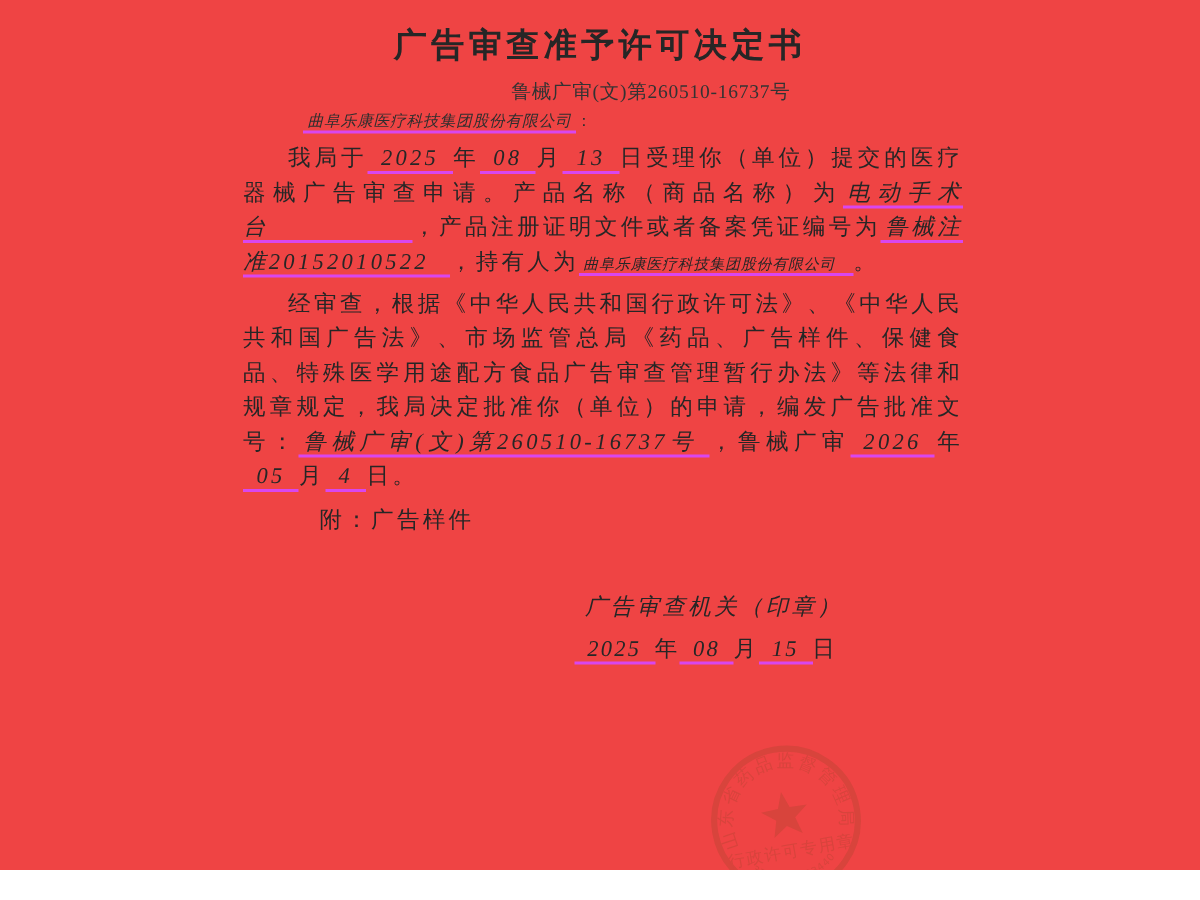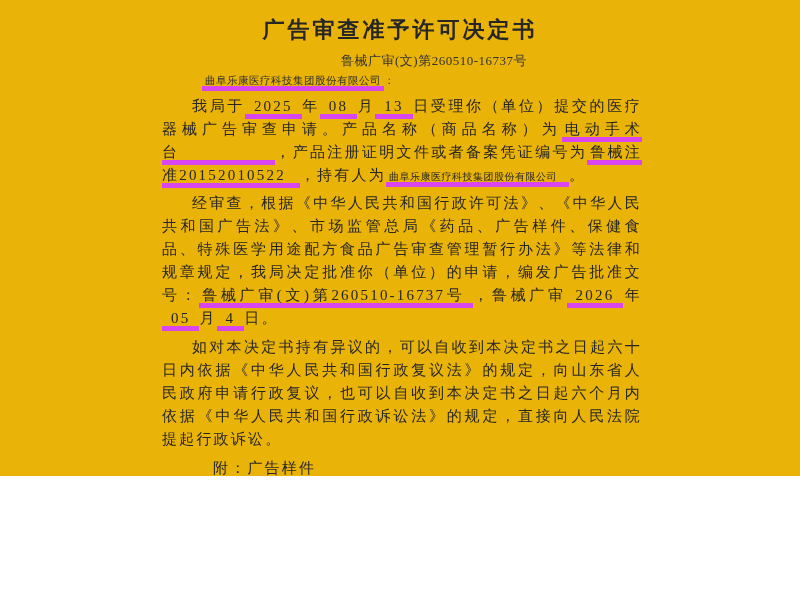--- a/index.html
+++ b/index.html
@@ -1,20 +1,20 @@
 <!DOCTYPE html>
 <html><head>
 <meta charset="utf-8">
 <style>
   html,body { margin:0; padding:0; background:#ffffff; }
   .page {
     position: relative;
     width: 800px;
-    height: 476px;
-    background: #eab308;
+    height: 580px;
+    background: #ef4444;
     overflow: hidden;
     font-family: "Liberation Serif", "DejaVu Serif", serif;
     color: #262626;
   }
   .title {
     margin: 0;
     padding-top: 15px;
     text-align: center;
     font-size: 22px;
     font-weight: bold;
@@ -50,22 +50,23 @@
   }
   .para.tight { margin-bottom: 4px; }
   .attach {
     margin: 0;
     font-size: 15px;
     line-height: 23px;
     letter-spacing: 2.2px;
     text-indent: 3.4em;
   }
   .u {
-    border-bottom: 5px solid #d946ef;
+    border-bottom: 2px solid #d946ef;
     padding: 0 3px;
+    font-style: italic;
   }
   .u-date { padding: 0 9px; }
   .u-product { padding-right: 96px; }
   .u-reg { padding-right: 14px; }
   .u-holder { font-size: 10px; letter-spacing: 0.5px; padding-right: 12px; }
   .u-approval { padding-right: 8px; }
   .sig {
     margin-top: 36px;
     text-align: right;
     padding-right: 80px;
@@ -101,21 +102,20 @@
   <div class="doc-no">鲁械广审(文)第260510-16737号</div>
 
   <div class="content">
 
     <div class="addressee"><span class="u">曲阜乐康医疗科技集团股份有限公司</span><span>：</span></div>
 
     <p class="para tight"><span>我局于</span><span class="u u-date">2025</span><span>年</span><span class="u u-date">08</span><span>月</span><span class="u u-date">13</span><span>日受理你（单位）提交的医疗器械广告审查申请。产品名称（商品名称）为</span><span class="u u-product">电动手术台</span><span>，产品注册证明文件或者备案凭证编号为</span><span class="u u-reg">鲁械注准20152010522</span><span>，持有人为</span><span class="u u-holder">曲阜乐康医疗科技集团股份有限公司</span><span>。</span></p>
 
     <p class="para"><span>经审查，根据《中华人民共和国行政许可法》、《中华人民共和国广告法》、市场监管总局《药品、广告样件、保健食品、特殊医学用途配方食品广告审查管理暂行办法》等法律和规章规定，我局决定批准你（单位）的申请，编发广告批准文号：</span><span class="u u-approval">鲁械广审(文)第260510-16737号</span><span>，鲁械广审</span><span class="u u-date">2026</span><span>年</span><span class="u u-date">05</span><span>月</span><span class="u u-date">4</span><span>日。</span></p>
 
-    <p class="para"><span>如对本决定书持有异议的，可以自收到本决定书之日起六十日内依据《中华人民共和国行政复议法》的规定，向山东省人民政府申请行政复议，也可以自收到本决定书之日起六个月内依据《中华人民共和国行政诉讼法》的规定，直接向人民法院提起行政诉讼。</span></p>
 
     <p class="attach">附：广告样件</p>
 
     <div class="sig">广告审查机关（印章）</div>
 
     <div class="sig-date"><span class="u u-date">2025</span><span>年</span><span class="u u-date">08</span><span>月</span><span class="u u-date">15</span><span>日</span></div>
 
   </div>
 
   <div class="seal">

